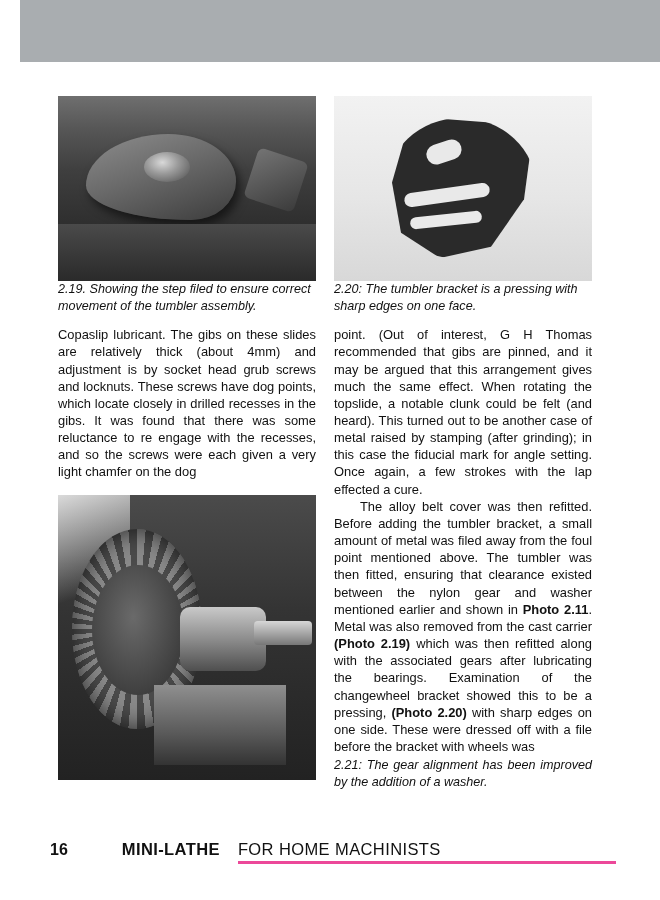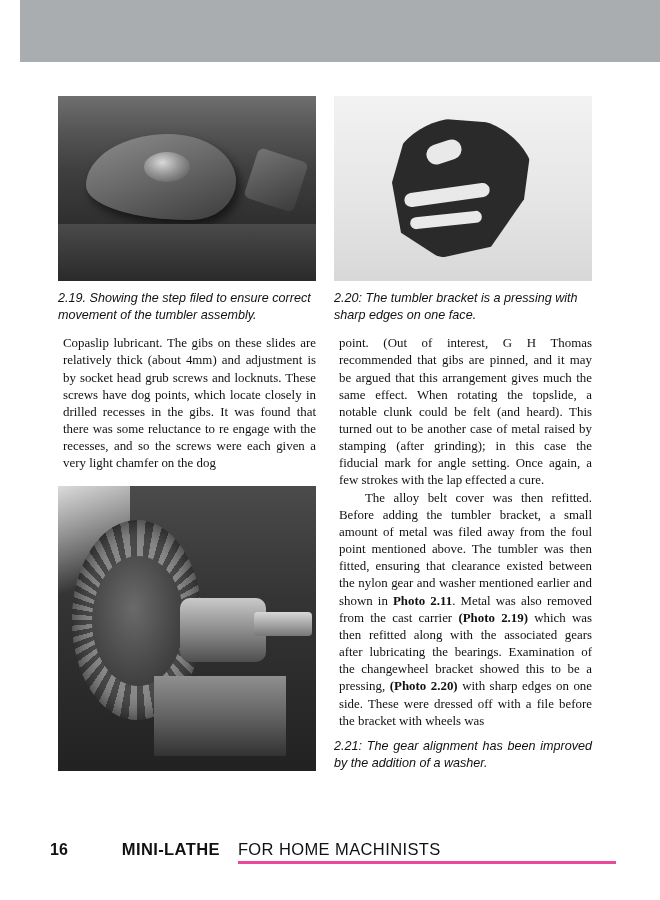--- a/index.html
+++ b/index.html
@@ -175,46 +175,45 @@
     background: linear-gradient(160deg, #f4f4f4 0%, rgba(244,244,244,0) 75%);
     opacity: 0.85;
   }
 
   
   .caption {
     font-style: italic;
     font-size: 12.6px;
     line-height: 1.32;
     color: #111;
-    margin-top: 9px;
+    margin-top: 0;
   }
 
   
   .body-text {
     font-size: 12.9px;
     line-height: 1.33;
     text-align: justify;
     color: #111;
     margin-top: 12px;
   }
   .body-text p {
-    margin: 0 0 0 5px;
-    font-family: Liberation Serif, serif;
+    margin: 0 0 0 0;
   }
   .indent {
     text-indent: 26px;
   }
   .body-text .b {
     font-weight: bold;
   }
   .caption-inline {
     font-style: italic;
     font-size: 12.6px;
     line-height: 1.33;
-    margin-top: 8px;
+    margin-top: 2px;
   }
 
   
   .footer {
     position: absolute;
     left: 50px;
     bottom: 36px;
     width: 566px;
     display: flex;
     align-items: baseline;

